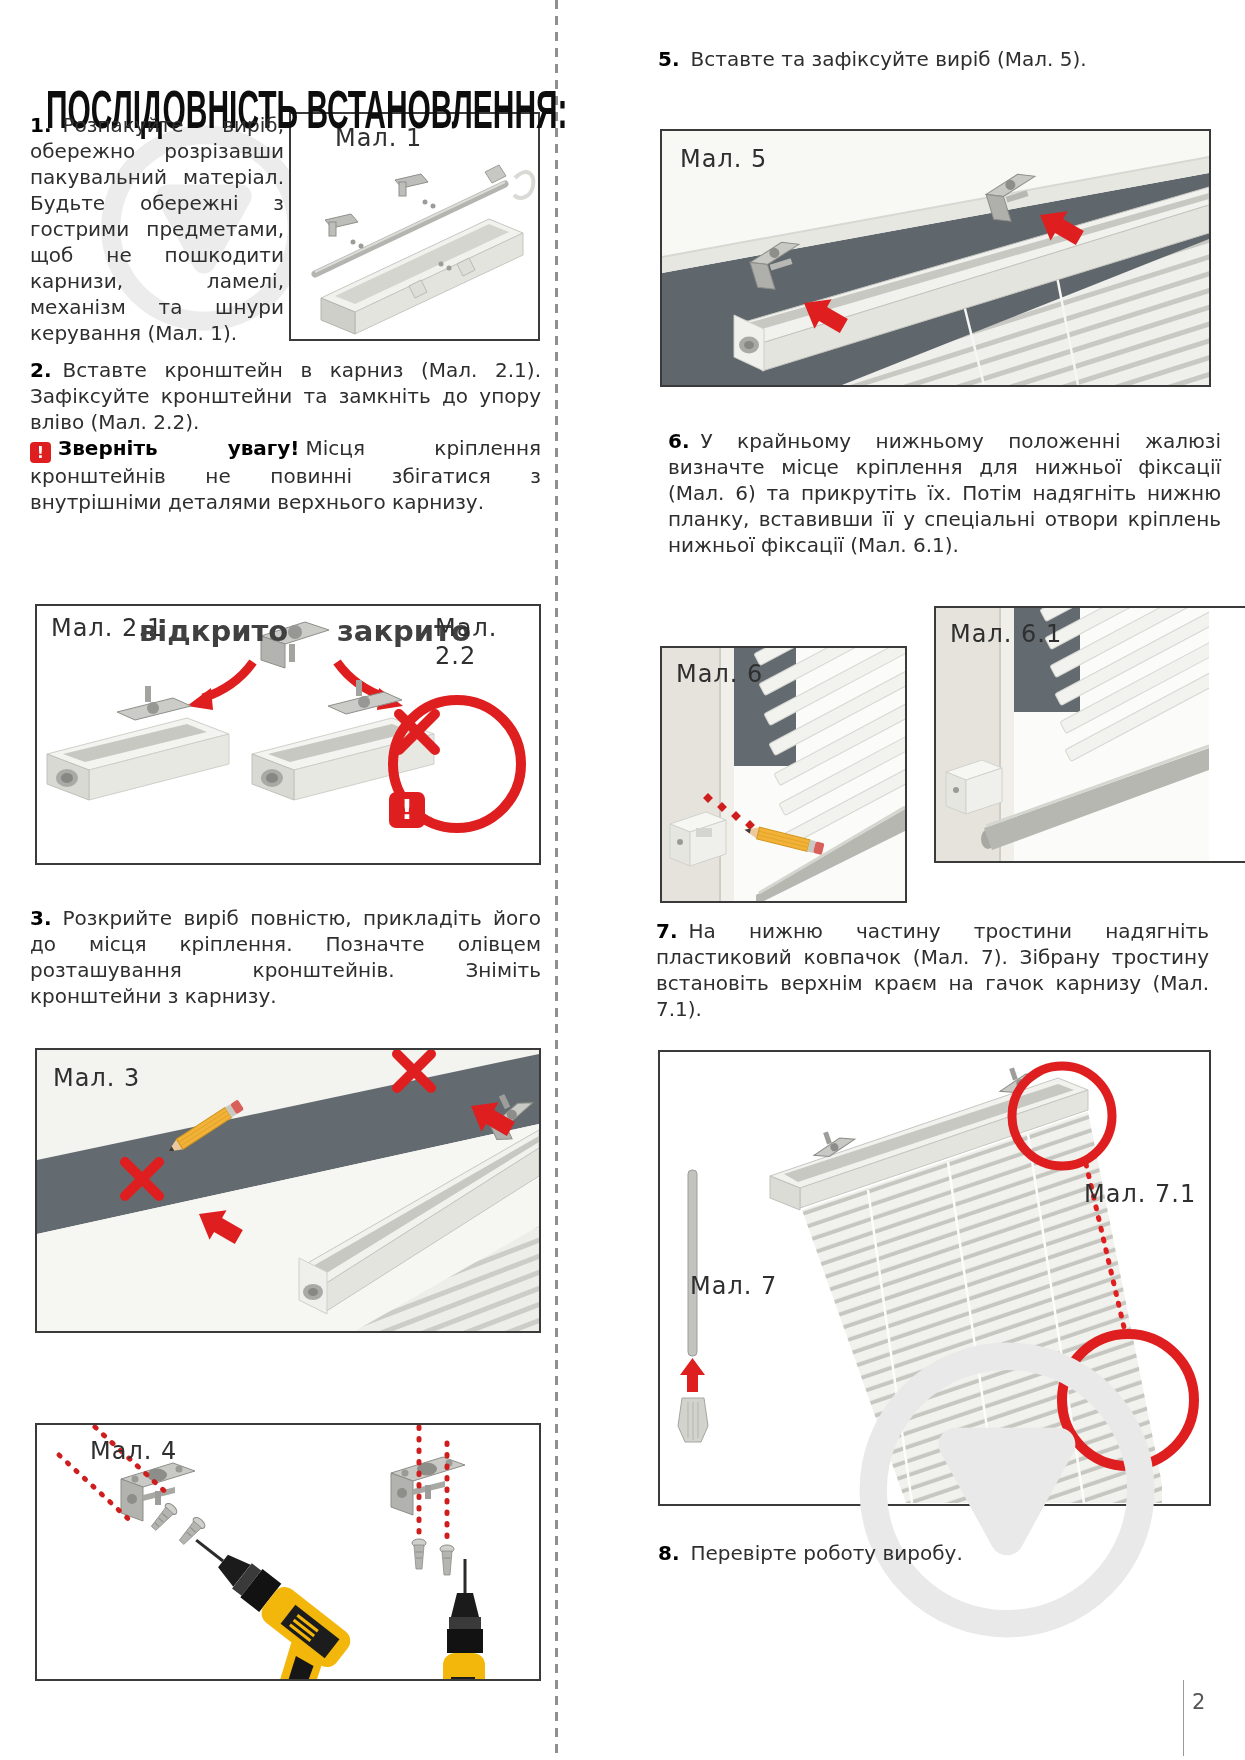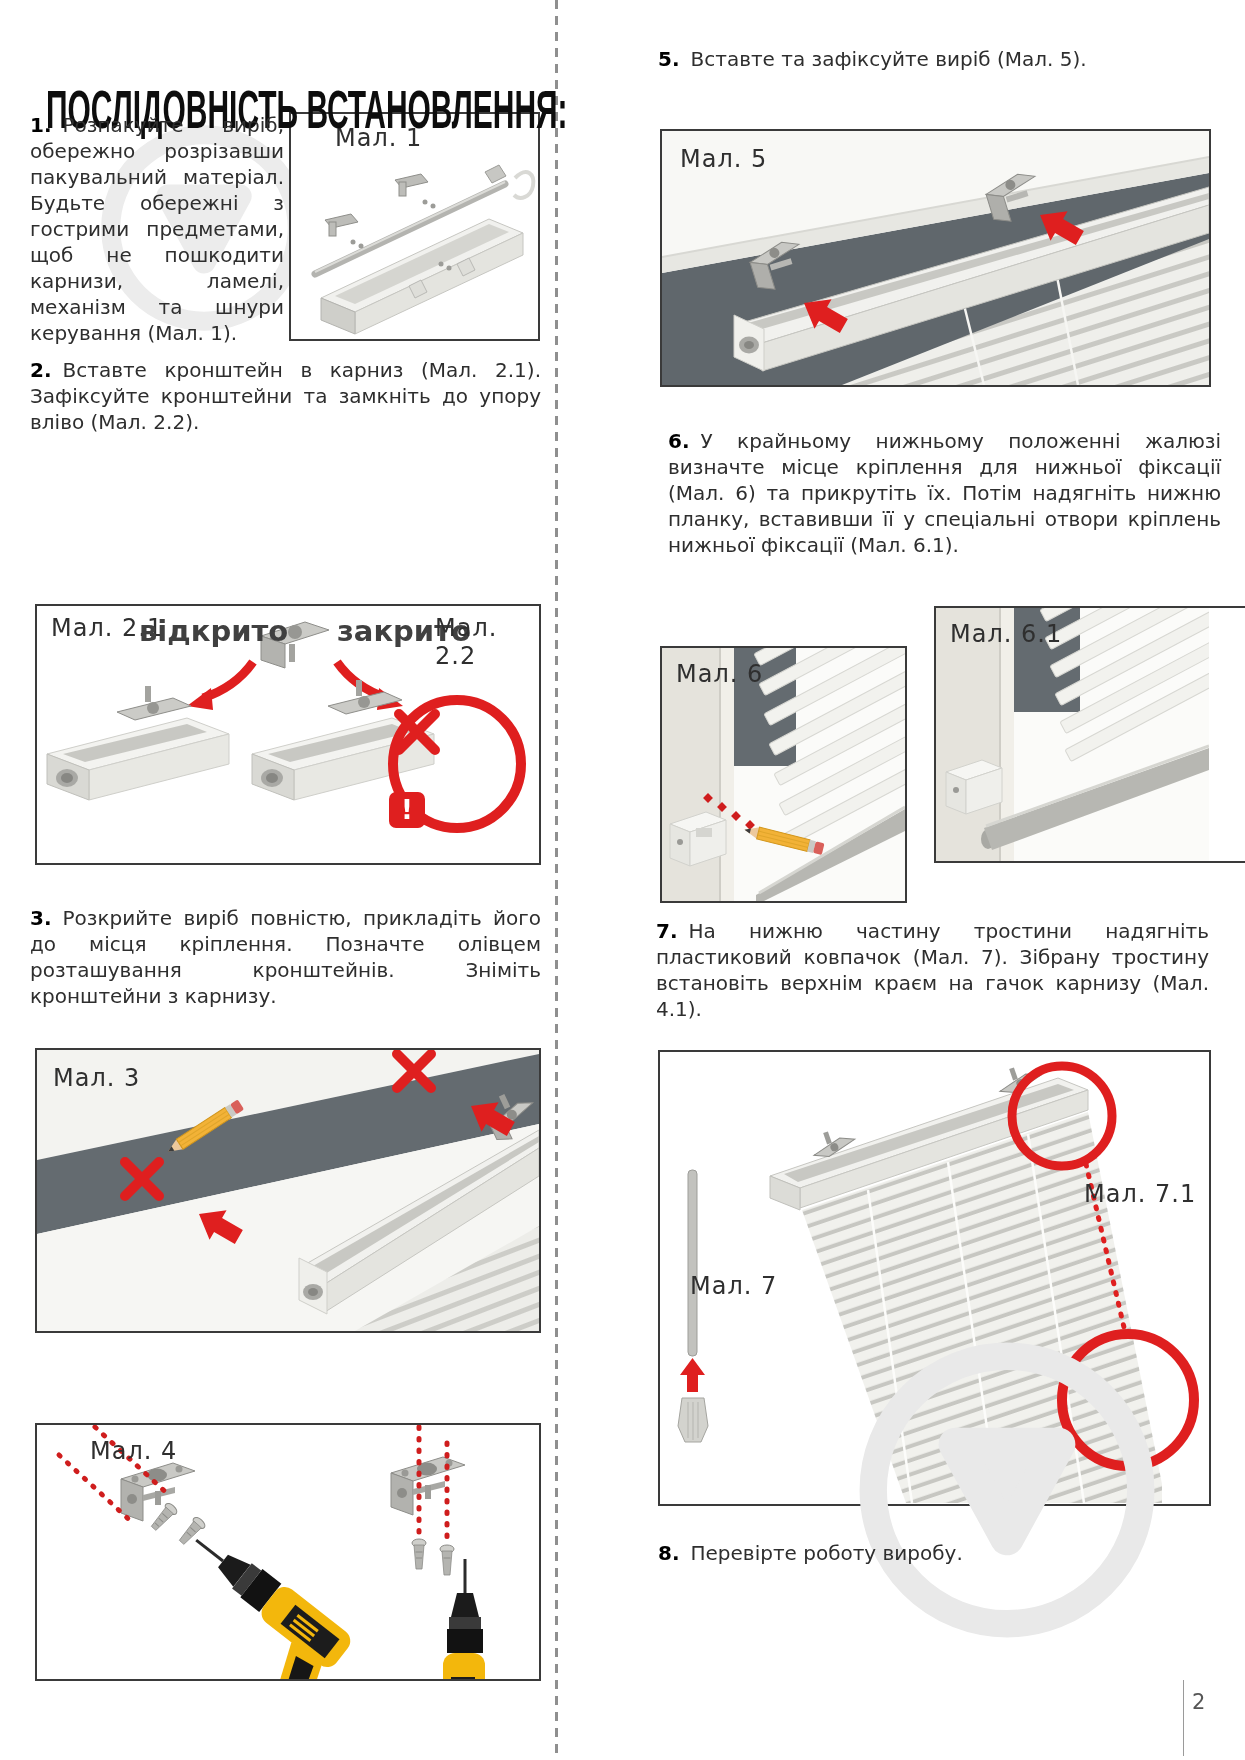--- a/index.html
+++ b/index.html
@@ -73,20 +73,21 @@
         <circle cx="150" cy="150" r="2.5"></circle>
           <circle cx="158" cy="154" r="2.5"></circle>
       </g>
       <polygon points="118,172 130,166 136,178 124,184" fill="#deded9" stroke="#b9b9b5"></polygon>
       <polygon points="166,150 178,144 184,156 172,162" fill="#deded9" stroke="#b9b9b5"></polygon>
     </svg>
   </div>
 
   <div class="step" style="left:30px;top:357px;width:511px;">
     <div><span class="num">2.</span><span>Вставте кронштейн в карниз (Мал. 2.1). Зафіксуйте кронштейни та замкніть до упору вліво (Мал. 2.2).</span></div>
+    <div><span class="warn-icon">!</span><span class="warn-title">Зверніть увагу!</span><span>Місця кріплення кронштейнів не повинні збігатися з внутрішніми деталями верхнього карнизу.</span></div>
   </div>
 
   <div class="figure" style="left:35px;top:604px;width:506px;height:261px;">
     <div class="fig-label" style="left:14px;top:8px;">Мал. 2.1</div>
     <div class="red-label" style="left:102px;top:8px;">відкрито</div>
     <div class="red-label" style="left:300px;top:8px;">закрито</div>
     <div class="fig-label" style="left:398px;top:8px;">Мал. 2.2</div>
     <div class="alert-badge" style="left:352px;top:186px;">!</div>
     <svg width="502" height="257" viewBox="0 0 502 257">
       <g>
@@ -410,21 +411,21 @@
       <line x1="50" y1="218" x2="273" y2="138" stroke="#d6d6d1" stroke-width="3"></line>
       <g transform="translate(10,148)">
         <polygon points="0,16 20,24 20,58 0,50" fill="#e6e6e1" stroke="#d2d2cd"></polygon>
         <polygon points="20,24 56,12 56,46 20,58" fill="#efefeb" stroke="#d2d2cd"></polygon>
         <circle cx="10" cy="34" r="3" fill="#9a9a96"></circle>
       </g>
     </svg>
   </div>
 
   <div class="step" style="left:656px;top:918px;width:553px;">
-    <span class="num">7.</span><span>На нижню частину тростини надягніть пластиковий ковпачок (Мал. 7). Зібрану тростину встановіть верхнім краєм на гачок карнизу (Мал. 4.1).</span>
+    <span class="num">7.</span><span>На нижню частину тростини надягніть пластиковий ковпачок (Мал. 7). Зібрану тростину встановіть верхнім краєм на гачок карнизу (Мал. 7.1).</span>
   </div>
 
   <div class="figure" style="left:658px;top:1050px;width:553px;height:456px;">
     <div class="fig-label" style="left:30px;top:220px;">Мал. 7</div>
     <div class="fig-label" style="left:424px;top:128px;">Мал. 7.1</div>
     <svg width="549" height="452" viewBox="0 0 549 452">
       <defs>
         <pattern id="p7" width="24" height="13.4" patternUnits="userSpaceOnUse" patternTransform="rotate(-18.7)">
           <rect width="24" height="13.4" fill="#f1f1ed"></rect>
             <rect y="9.4" width="24" height="4" fill="#c7c7c2"></rect>

